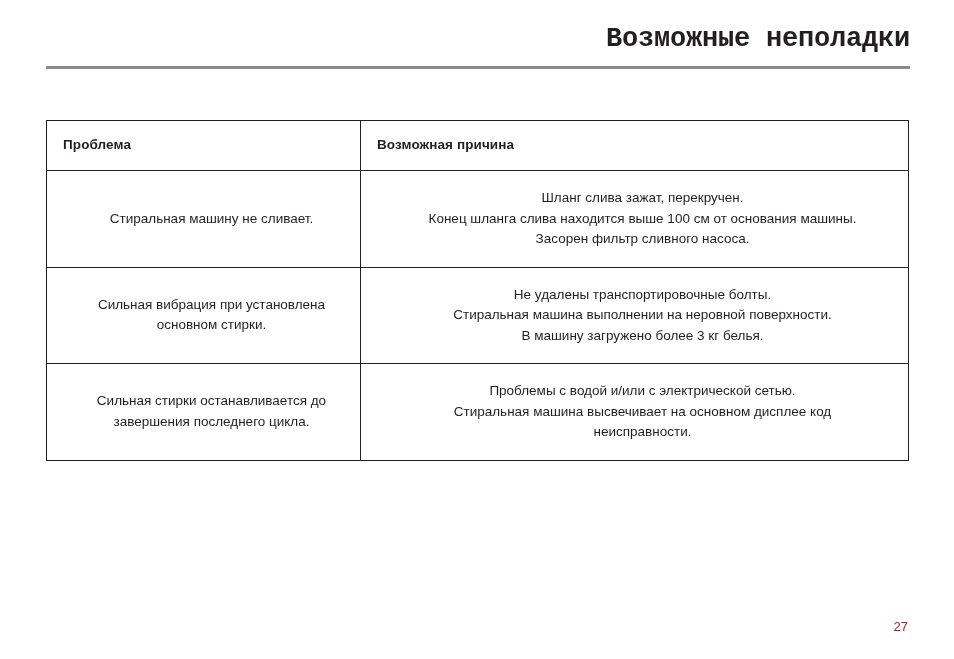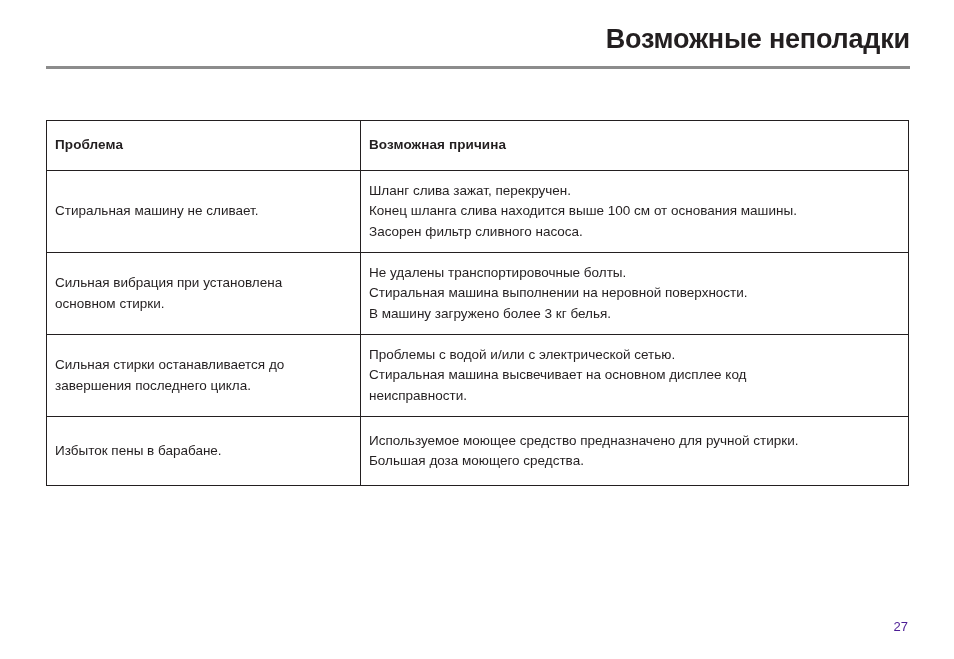--- a/index.html
+++ b/index.html
@@ -23,20 +23,21 @@
     width: 954px;
     height: 659px;
   }
 
   
   .page-header {
     position: absolute;
     left: 46px;
     top: 22px;
     width: 864px;
+    font-family: Liberation Mono, monospace;
   }
   .page-title {
     margin: 0;
     text-align: right;
     font-size: 27px;
     line-height: 34px;
     font-weight: bold;
     letter-spacing: -0.2px;
     color: #231f20;
     white-space: nowrap;
@@ -58,21 +59,21 @@
     width: 862px;
     border-collapse: collapse;
     table-layout: fixed;
   }
   .trouble-table col.col-problem { width: 314px; }
   .trouble-table col.col-cause   { width: 548px; }
 
   .trouble-table th,
   .trouble-table td {
     border: 1px solid #231f20;
-    padding: 0 0 0 8px;
+    padding: 0 0 0 16px;
     vertical-align: middle;
     text-align: left;
     font-size: 13.5px;
     line-height: 20.5px;
     color: #231f20;
   }
 
   .trouble-table thead th {
     height: 49px;
     font-weight: bold;
@@ -80,38 +81,39 @@
     letter-spacing: 0.1px;
   }
 
   .trouble-table tbody td {
     font-weight: normal;
   }
   .trouble-table tbody tr.r-tall td   { height: 81px; }
   .trouble-table tbody tr.r-short td  { height: 68px; }
 
   .cell-lines {
-    margin: 0;
+    margin: 17px;
     padding: 0;
     list-style: none;
+    text-align: center;
   }
   .cell-lines li {
     margin: 0;
     padding: 0;
     white-space: nowrap;
   }
 
   
   .page-number {
     position: absolute;
     right: 46px;
     bottom: 24px;
     font-size: 13px;
     line-height: 16px;
-    color: #4c1d95;
+    color: #b91c1c;
   }
 </style>
 </head>
 <body>
 
 <div class="page">
 
   <div class="page-header">
     <h1 class="page-title">Возможные неполадки</h1>
   </div>
@@ -167,31 +169,18 @@
             </ul>
           </td>
           <td>
             <ul class="cell-lines">
               <li>Проблемы с водой и/или с электрической сетью.</li>
               <li>Стиральная машина высвечивает на основном дисплее код</li>
               <li>неисправности.</li>
             </ul>
           </td>
         </tr>
-        <tr class="r-short">
-          <td>
-            <ul class="cell-lines">
-              <li>Избыток пены в барабане.</li>
-            </ul>
-          </td>
-          <td>
-            <ul class="cell-lines">
-              <li>Используемое моющее средство предназначено для ручной стирки.</li>
-              <li>Большая доза моющего средства.</li>
-            </ul>
-          </td>
-        </tr>
       </tbody>
   </table>
 
   <div class="page-number">27</div>
 
 </div>
 
 </body></html>

